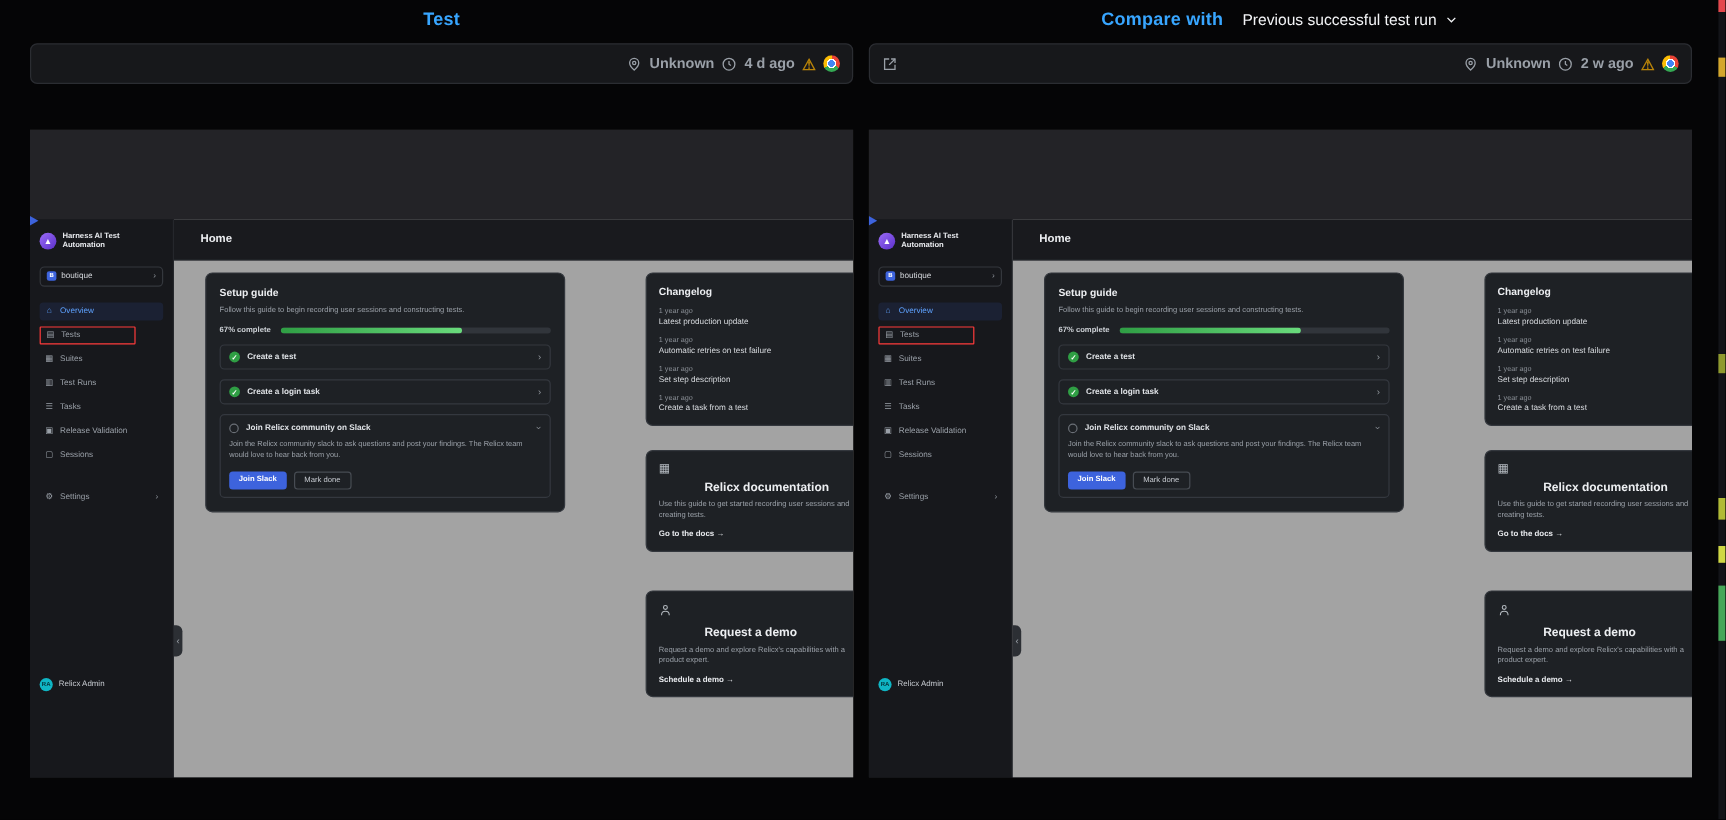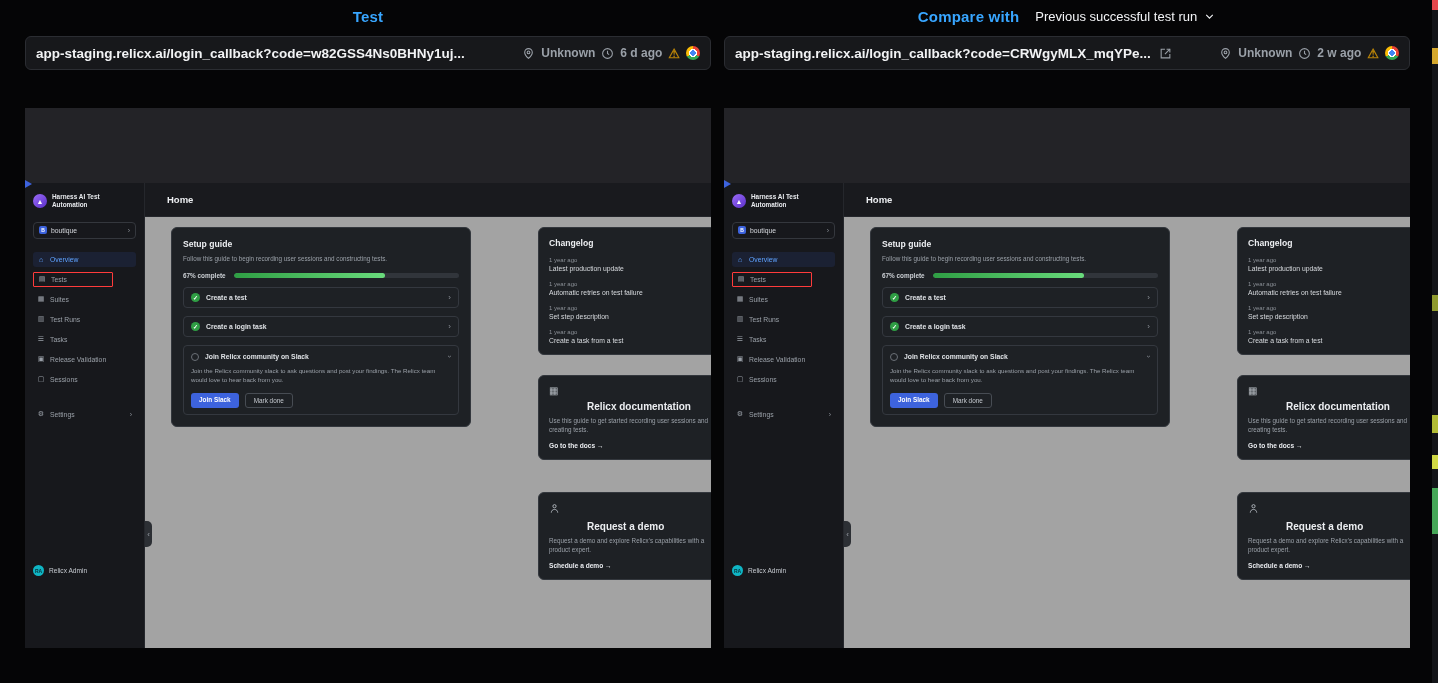--- a/index.html
+++ b/index.html
@@ -99,36 +99,35 @@
 </head>
 <body>
 
 <div class="layout">
 
   <section class="pane">
     <div class="pane-header">
       <span class="pane-title">Test</span>
     </div>
     <div class="url-bar">
-      <span class="url-text">app-staging.relicx.ai/login_callback?code=w82GSS4Ns0BHNy1uj...</span>
       <span class="url-meta">
         <span class="meta-ic">
           <svg width="13" height="13" viewBox="0 0 24 24" fill="none" stroke="currentColor" stroke-width="2">
               <path d="M12 21s-7-6.1-7-11a7 7 0 1 1 14 0c0 4.9-7 11-7 11z"></path>
               <circle cx="12" cy="10" r="2.5"></circle>
             </svg>
         </span>
         <span>Unknown</span>
         <span class="meta-ic">
           <svg width="13" height="13" viewBox="0 0 24 24" fill="none" stroke="currentColor" stroke-width="2">
               <circle cx="12" cy="12" r="9"></circle>
               <path d="M12 7v5l3 2"></path>
             </svg>
         </span>
-        <span>6 d ago</span>
+        <span>4 d ago</span>
         <span class="warn">⚠</span>
         <span class="chrome-icon"></span>
       </span>
     </div>
     <div class="screenshot">
   <div class="app">
     <div class="corner-marker"></div>
 
     <div class="sidebar">
       <div class="brand">
@@ -284,21 +283,20 @@
     <div class="pane-header">
       <span class="pane-title">Compare with</span>
       <span class="runs-dropdown">
         <span>Previous successful test run</span>
         <svg width="13" height="13" viewBox="0 0 24 24" fill="none" stroke-width="2">
             <path d="M6 9l6 6 6-6" stroke="currentColor"></path>
           </svg>
       </span>
     </div>
     <div class="url-bar">
-      <span class="url-text">app-staging.relicx.ai/login_callback?code=CRWgyMLX_mqYPe...</span>
       <span class="ext-link">
         <svg width="13" height="13" viewBox="0 0 24 24" fill="none" stroke="currentColor" stroke-width="2">
             <path d="M14 4h6v6"></path>
             <path d="M20 4l-9 9"></path>
             <path d="M20 13v7H4V4h7"></path>
           </svg>
       </span>
       <span class="url-meta">
         <span class="meta-ic">
           <svg width="13" height="13" viewBox="0 0 24 24" fill="none" stroke="currentColor" stroke-width="2">

